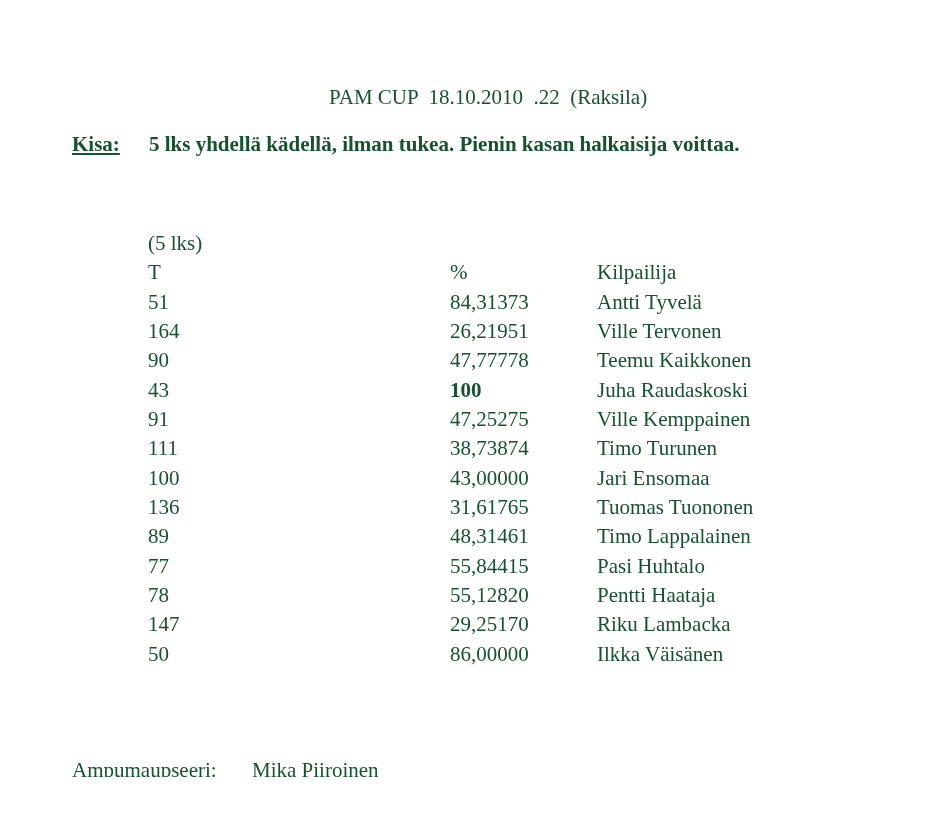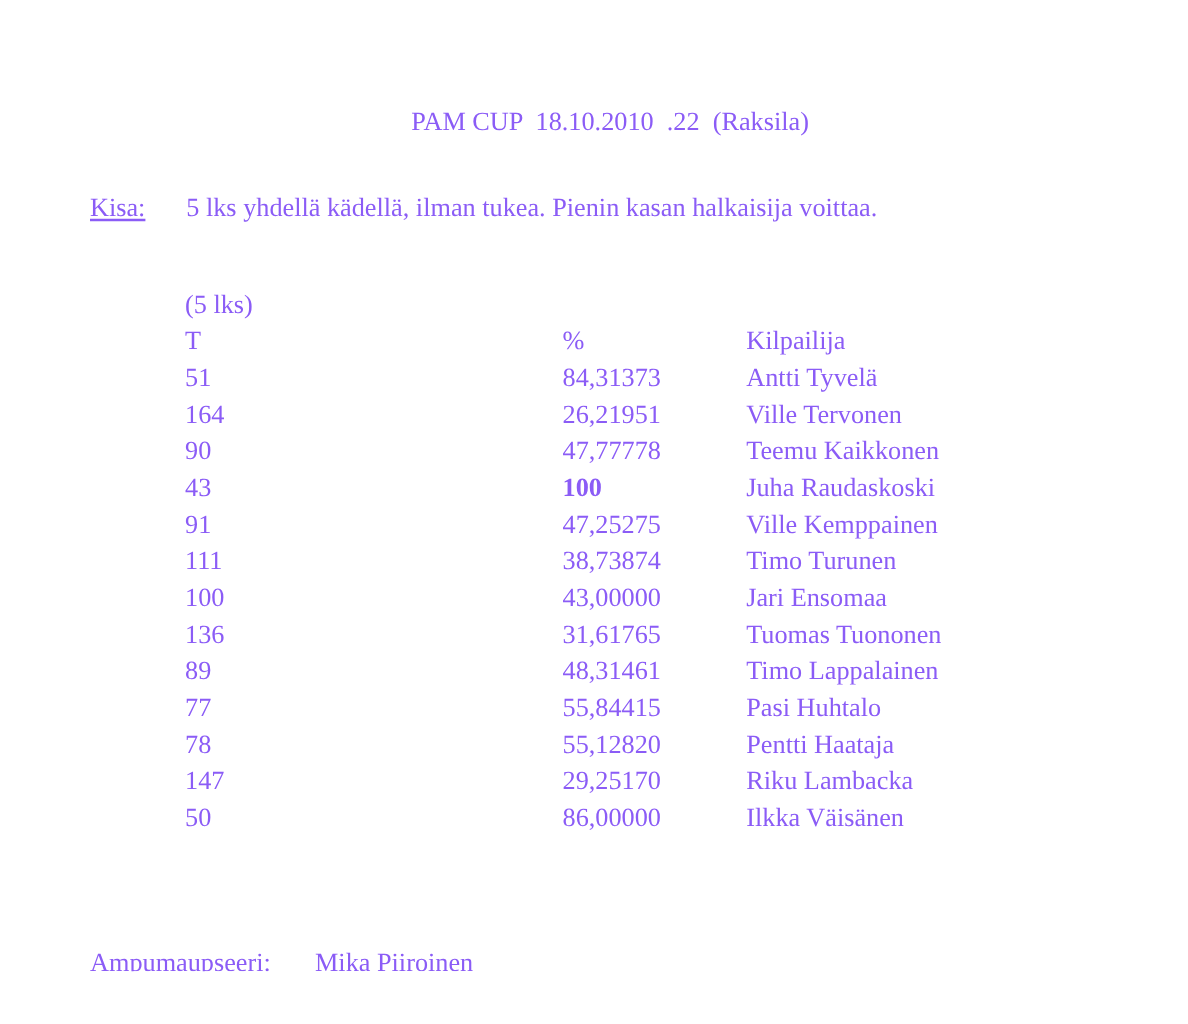--- a/index.html
+++ b/index.html
@@ -1,38 +1,39 @@
 <!DOCTYPE html>
 <html><head>
 <meta charset="utf-8">
 <style>
   html, body { margin: 0; padding: 0; }
   .page {
     position: relative;
     width: 950px;
     height: 777px;
     background: #ffffff;
-    color: #8b5cf6;
+    color: #14532d;
     font-family: "Liberation Serif", "DejaVu Serif", serif;
     font-size: 21px;
     line-height: 29.33px;
     overflow: hidden;
   }
   .title {
     position: absolute;
     top: 83px;
     left: 329px;
     white-space: pre;
   }
   .kisa-line {
     position: absolute;
-    top: 152px;
+    top: 130px;
     left: 0;
     right: 0;
     height: 29.33px;
+    font-weight: bold;
   }
   .kisa-label {
     position: absolute;
     left: 72px;
     text-decoration: underline;
   }
   .kisa-desc {
     position: absolute;
     left: 149px;
     white-space: pre;

